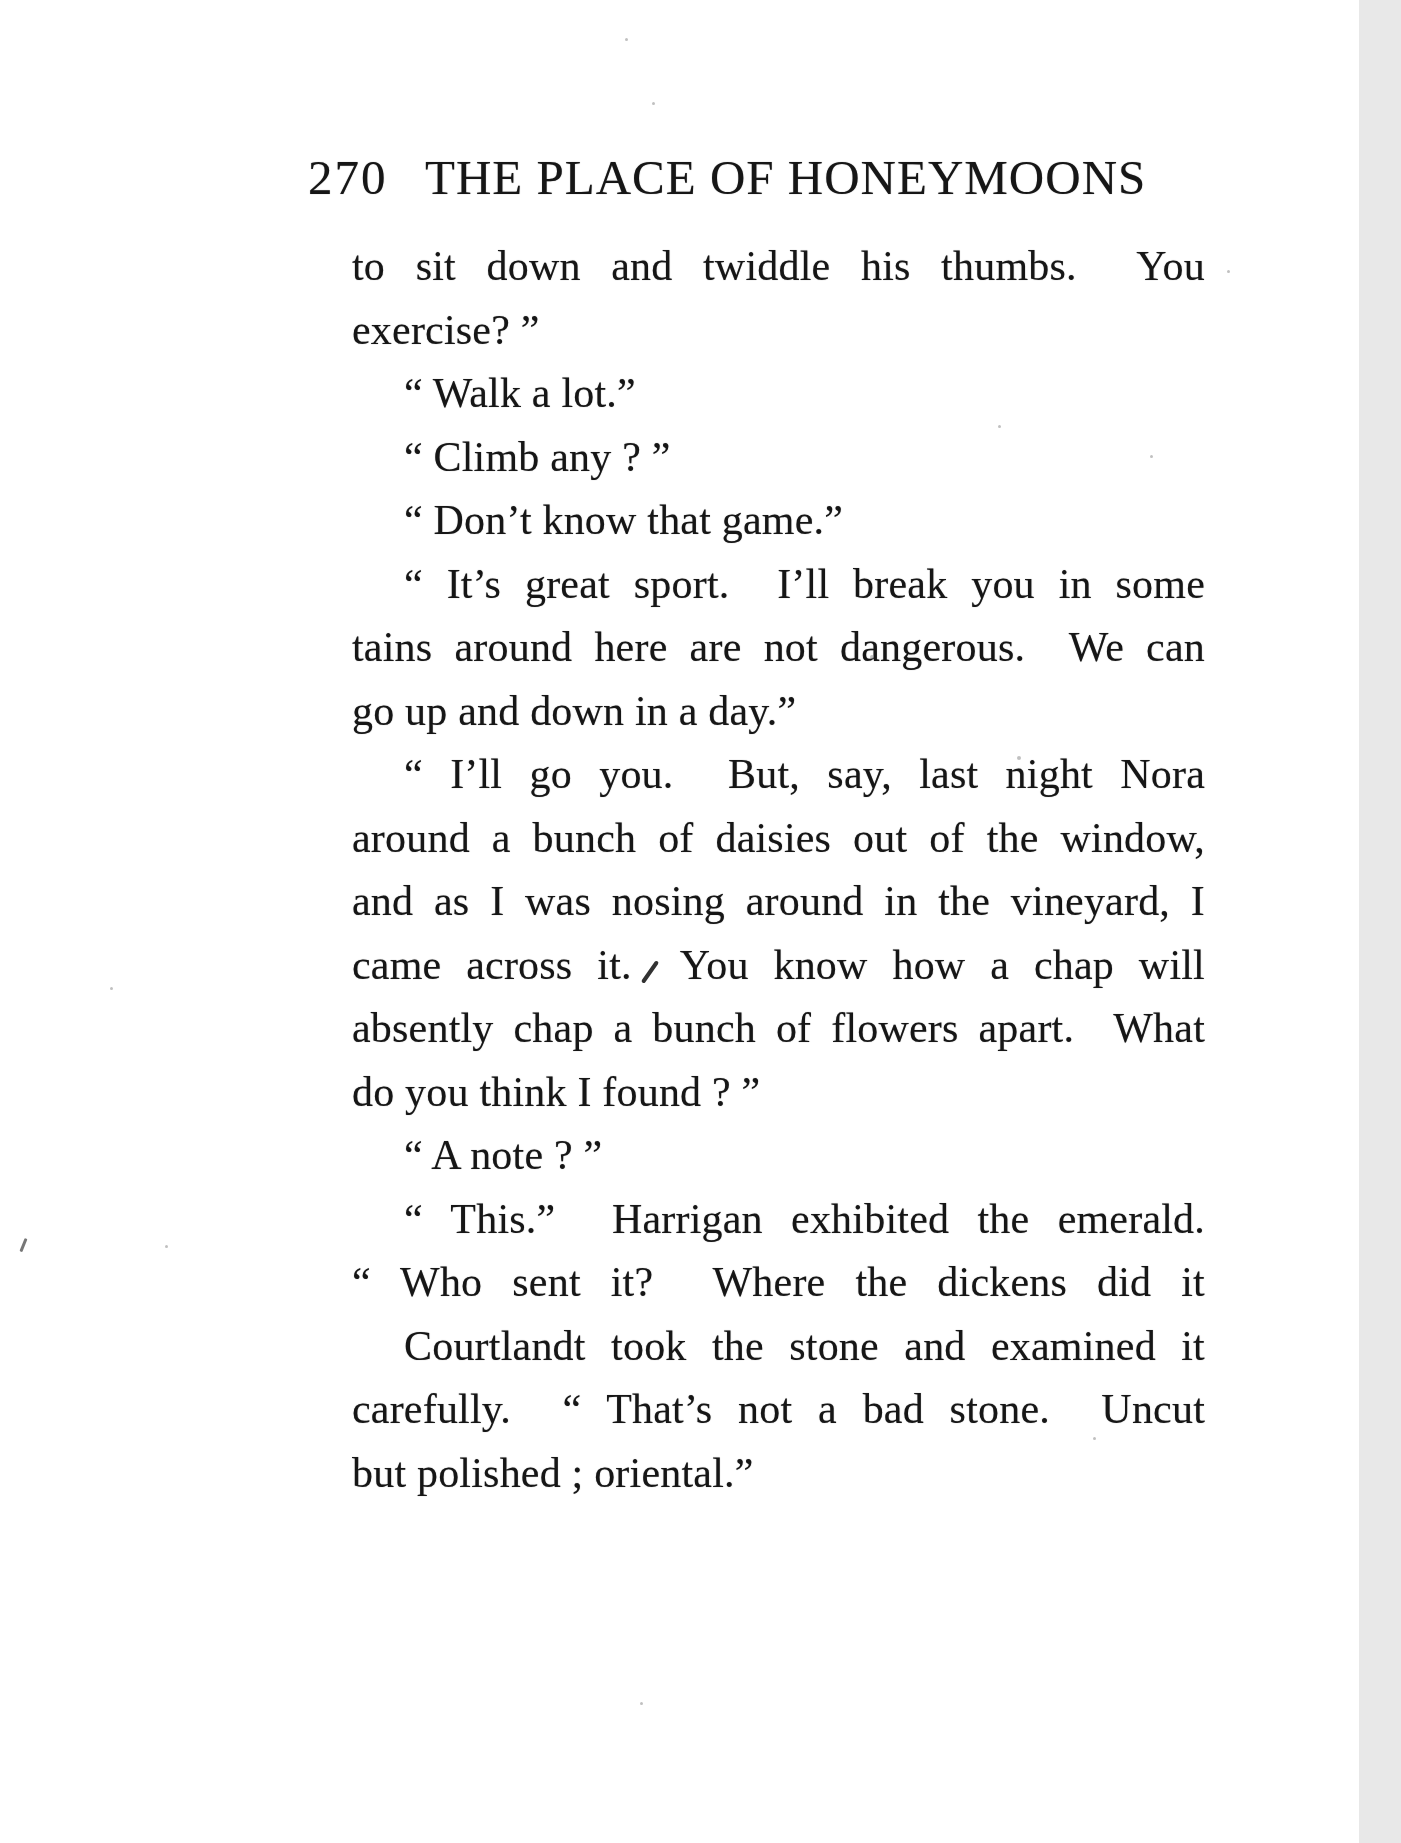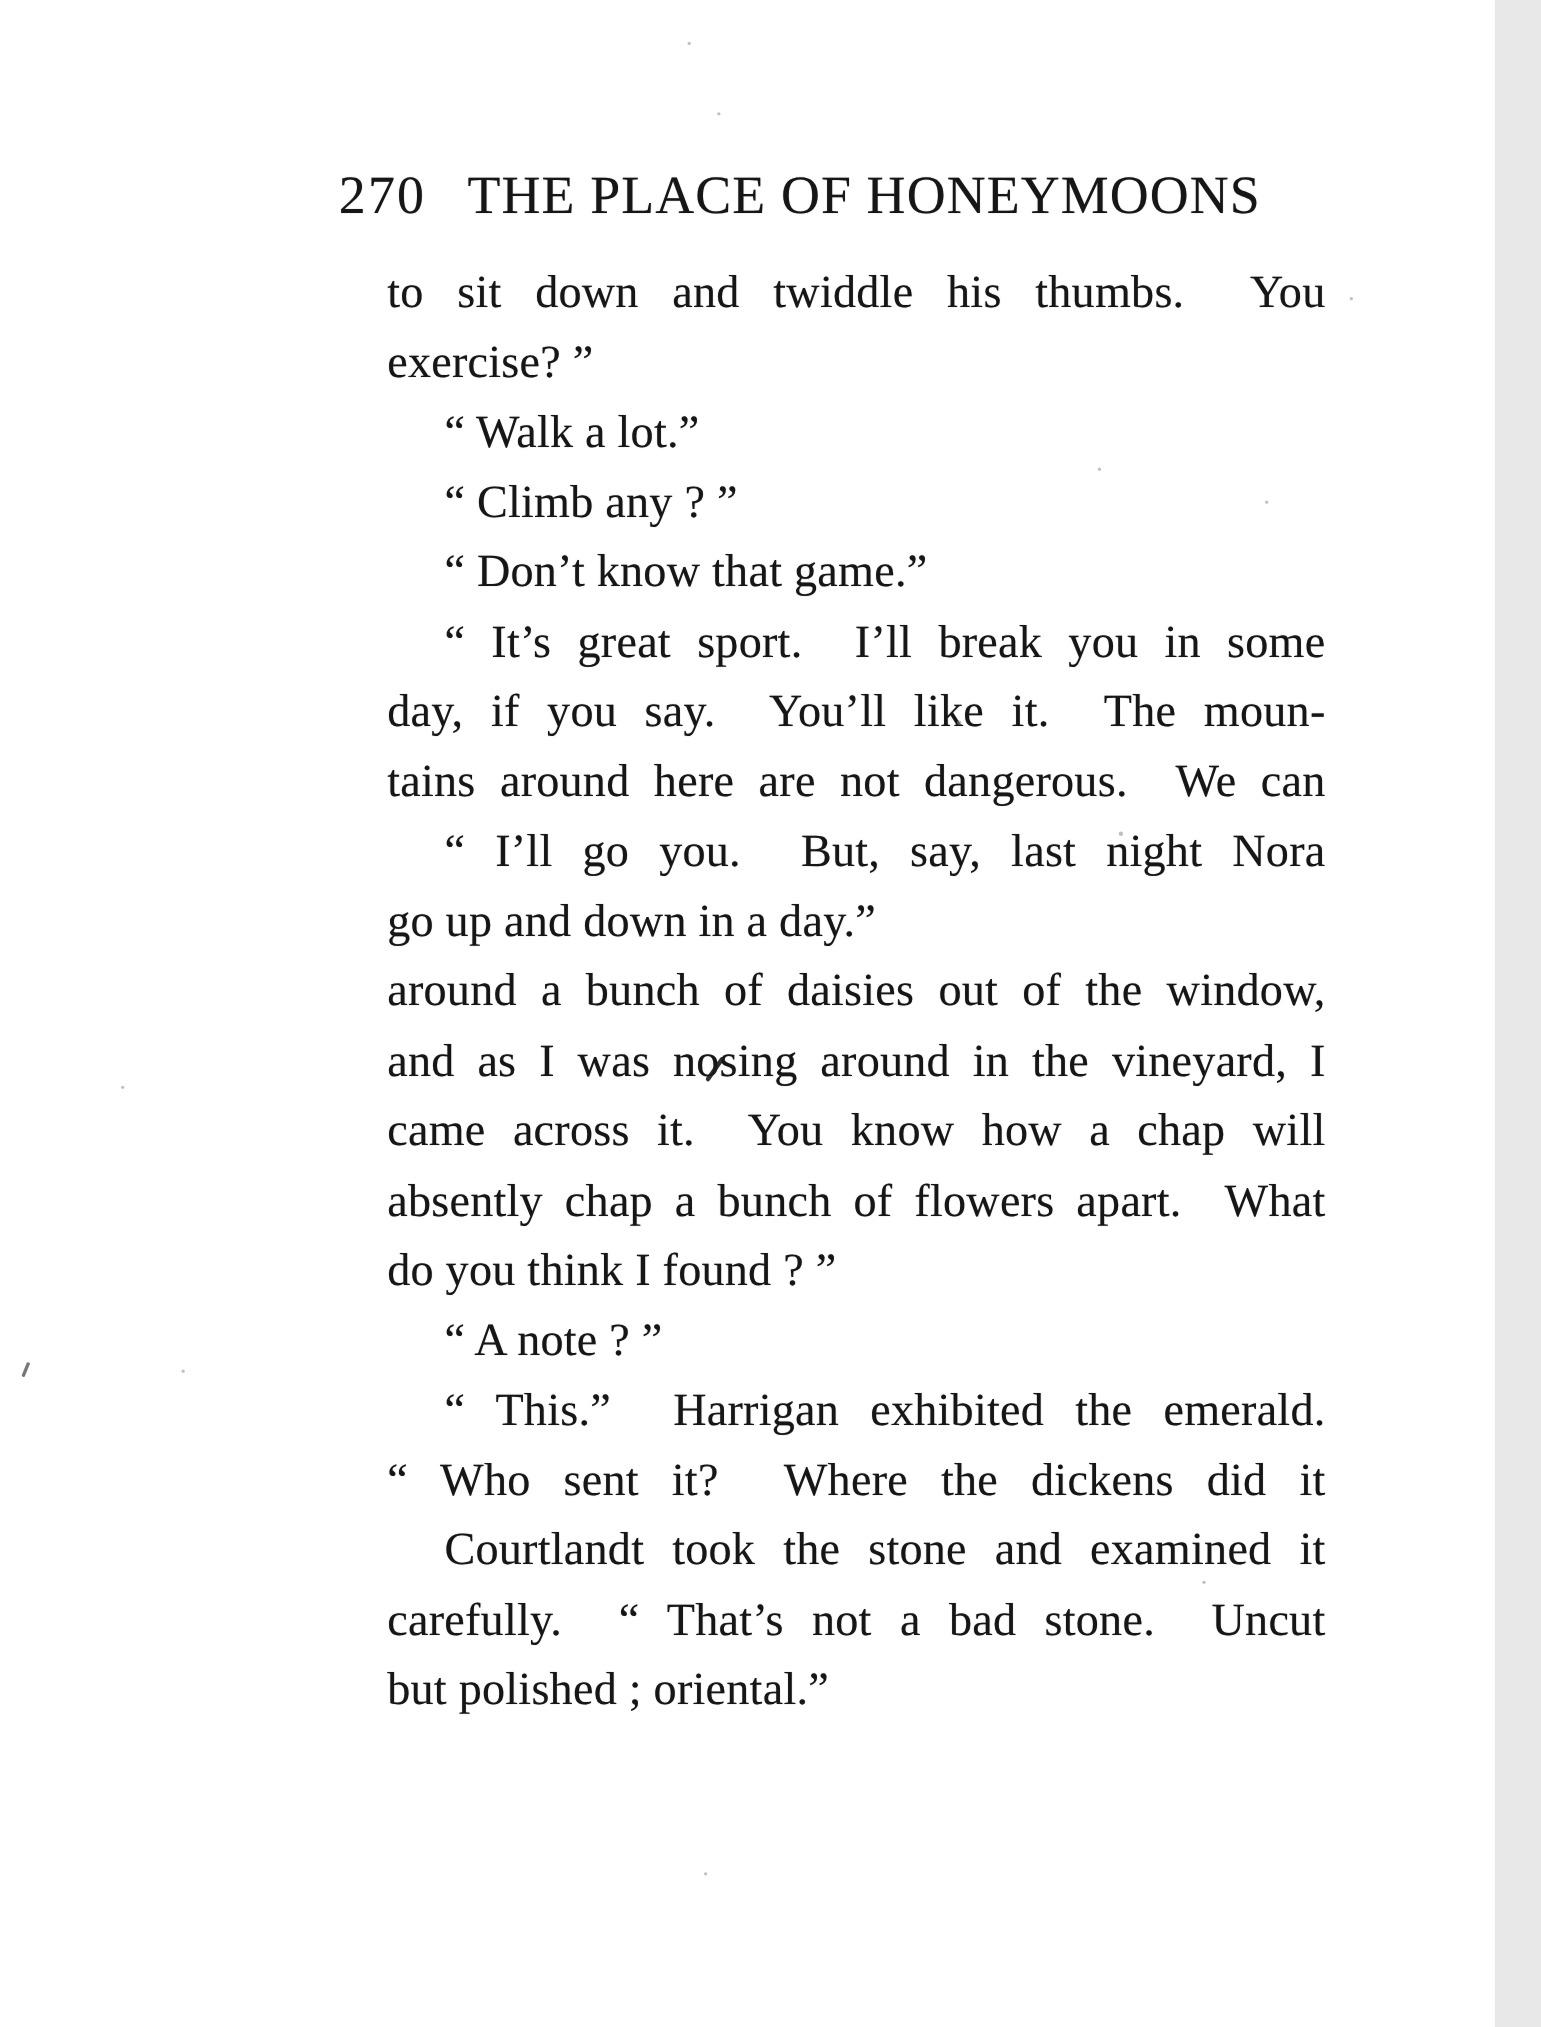--- a/index.html
+++ b/index.html
@@ -50,24 +50,23 @@
     <span class="head-title">THE PLACE OF HONEYMOONS</span>
   </header>
 
   <main class="text-block">
       <div class="line just">to sit down and twiddle his thumbs.  You</div>
       <div class="line">exercise? ”</div>
       <div class="line indent">“ Walk a lot.”</div>
       <div class="line indent">“ Climb any ? ”</div>
       <div class="line indent">“ Don’t know that game.”</div>
       <div class="line just indent">“ It’s great sport.  I’ll break you in some</div>
-      <div class="line just">day, if you say.  You’ll like it.  The moun-</div>
       <div class="line just">tains around here are not dangerous.  We can</div>
+      <div class="line">go up and down in a day.”</div>
       <div class="line just indent">“ I’ll go you.  But, say, last night Nora</div>
-      <div class="line">go up and down in a day.”</div>
       <div class="line just">around a bunch of daisies out of the window,</div>
       <div class="line just">and as I was nosing around in the vineyard, I</div>
       <div class="line just">came across it.  You know how a chap will</div>
       <div class="line just">absently chap a bunch of flowers apart.  What</div>
       <div class="line">do you think I found ? ”</div>
       <div class="line indent">“ A note ? ”</div>
       <div class="line just indent">“ This.”  Harrigan exhibited the emerald.</div>
       <div class="line just">“ Who sent it?  Where the dickens did it</div>
       <div class="line just indent">Courtlandt took the stone and examined it</div>
       <div class="line just">carefully.  “ That’s not a bad stone.  Uncut</div>

